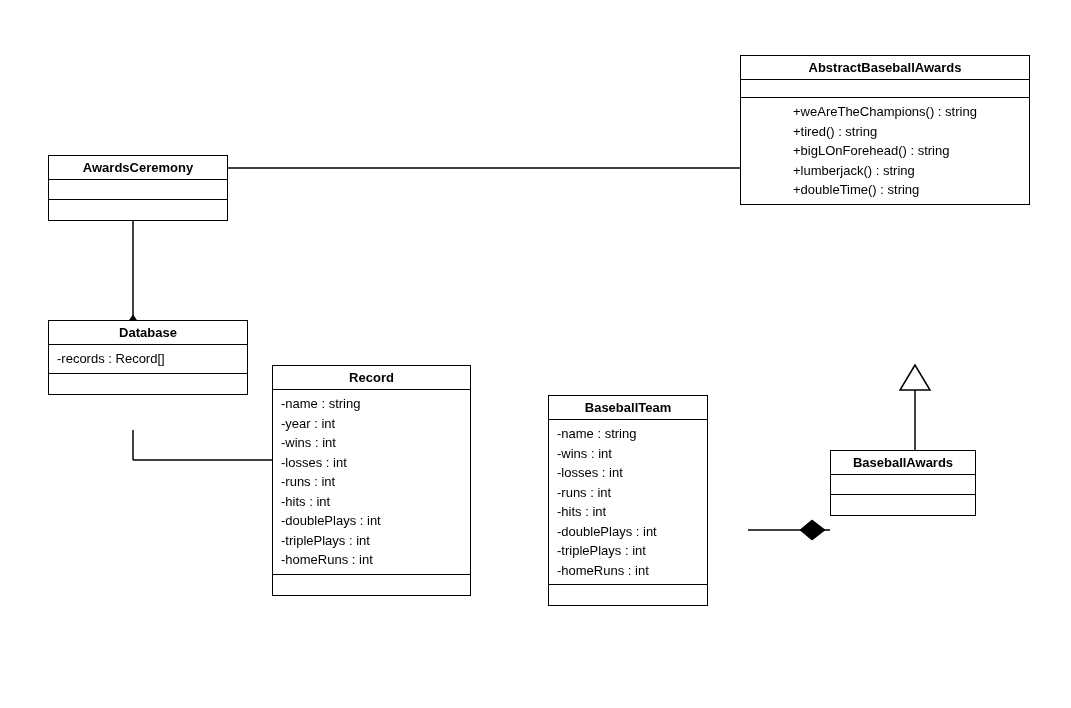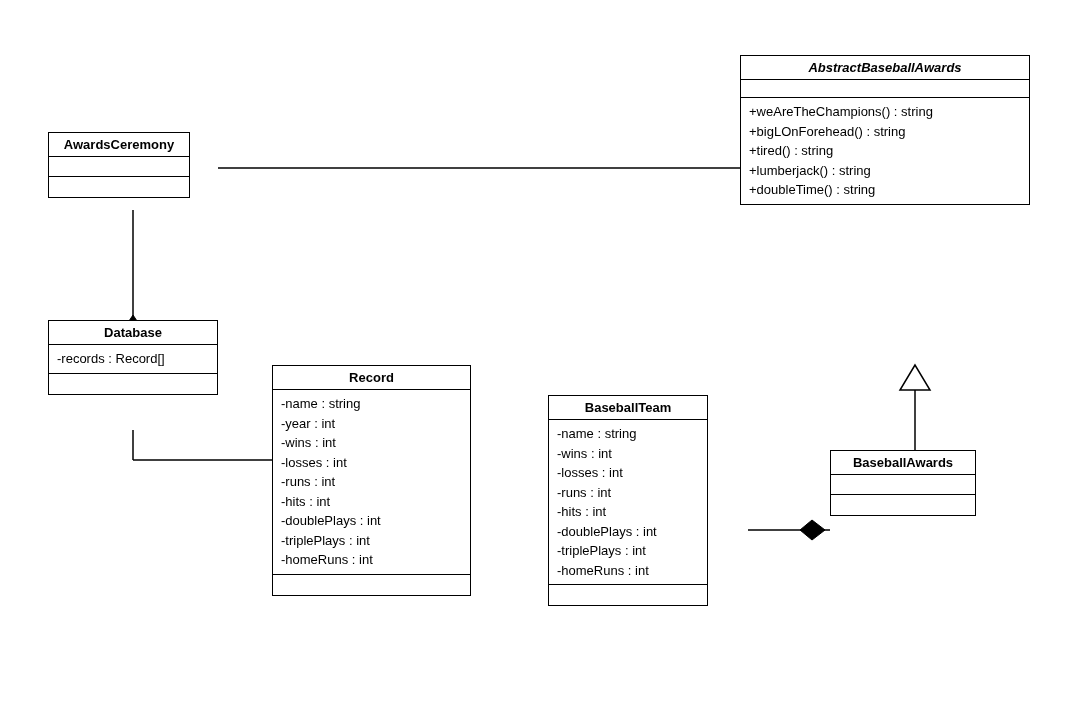--- a/index.html
+++ b/index.html
@@ -18,29 +18,29 @@
       background: #fff;
     }
     .uml-class .class-header {
       padding: 4px 8px;
       text-align: center;
       font-weight: bold;
       border-bottom: 1.5px solid #000;
       background: #fff;
     }
     .uml-class .class-header.italic {
-      font-style: italic;
     }
     .uml-class .class-section {
       padding: 4px 8px;
       border-bottom: 1.5px solid #000;
       min-height: 20px;
     }
     .uml-class .class-section:last-child {
       border-bottom: none;
+      margin-left: 44px;
     }
     .uml-class .class-section p {
       line-height: 1.5;
     }
     svg#lines {
       position: absolute;
       top: 0; left: 0;
       width: 1071px;
       height: 708px;
       pointer-events: none;
@@ -68,34 +68,34 @@
   <line x1="915" y1="450" x2="915" y2="365" stroke="#000" stroke-width="1.5"></line>
 
   <polygon points="915,365 900,390 930,390" fill="#fff" stroke="#000" stroke-width="1.5"></polygon>
 </svg>
 
 <div class="uml-class" style="left:740px; top:55px; width:290px;">
   <div class="class-header italic">AbstractBaseballAwards</div>
   <div class="class-section" style="min-height:18px;"></div>
   <div class="class-section">
     <p>+weAreTheChampions() : string</p>
+    <p>+tired() : string</p>
     <p>+bigLOnForehead() : string</p>
-    <p>+tired() : string</p>
     <p>+lumberjack() : string</p>
     <p>+doubleTime() : string</p>
   </div>
 </div>
 
-<div class="uml-class" style="left:48px; top:132px; width:142px;">
+<div class="uml-class" style="left:48px; top:155px; width:180px;">
   <div class="class-header">AwardsCeremony</div>
   <div class="class-section" style="min-height:20px;"></div>
   <div class="class-section" style="min-height:20px;"></div>
 </div>
 
-<div class="uml-class" style="left:48px; top:320px; width:170px;">
+<div class="uml-class" style="left:48px; top:320px; width:200px;">
   <div class="class-header">Database</div>
   <div class="class-section">
     <p>-records : Record[]</p>
   </div>
   <div class="class-section" style="min-height:20px;"></div>
 </div>
 
 <div class="uml-class" style="left:272px; top:365px; width:199px;">
   <div class="class-header">Record</div>
   <div class="class-section">

